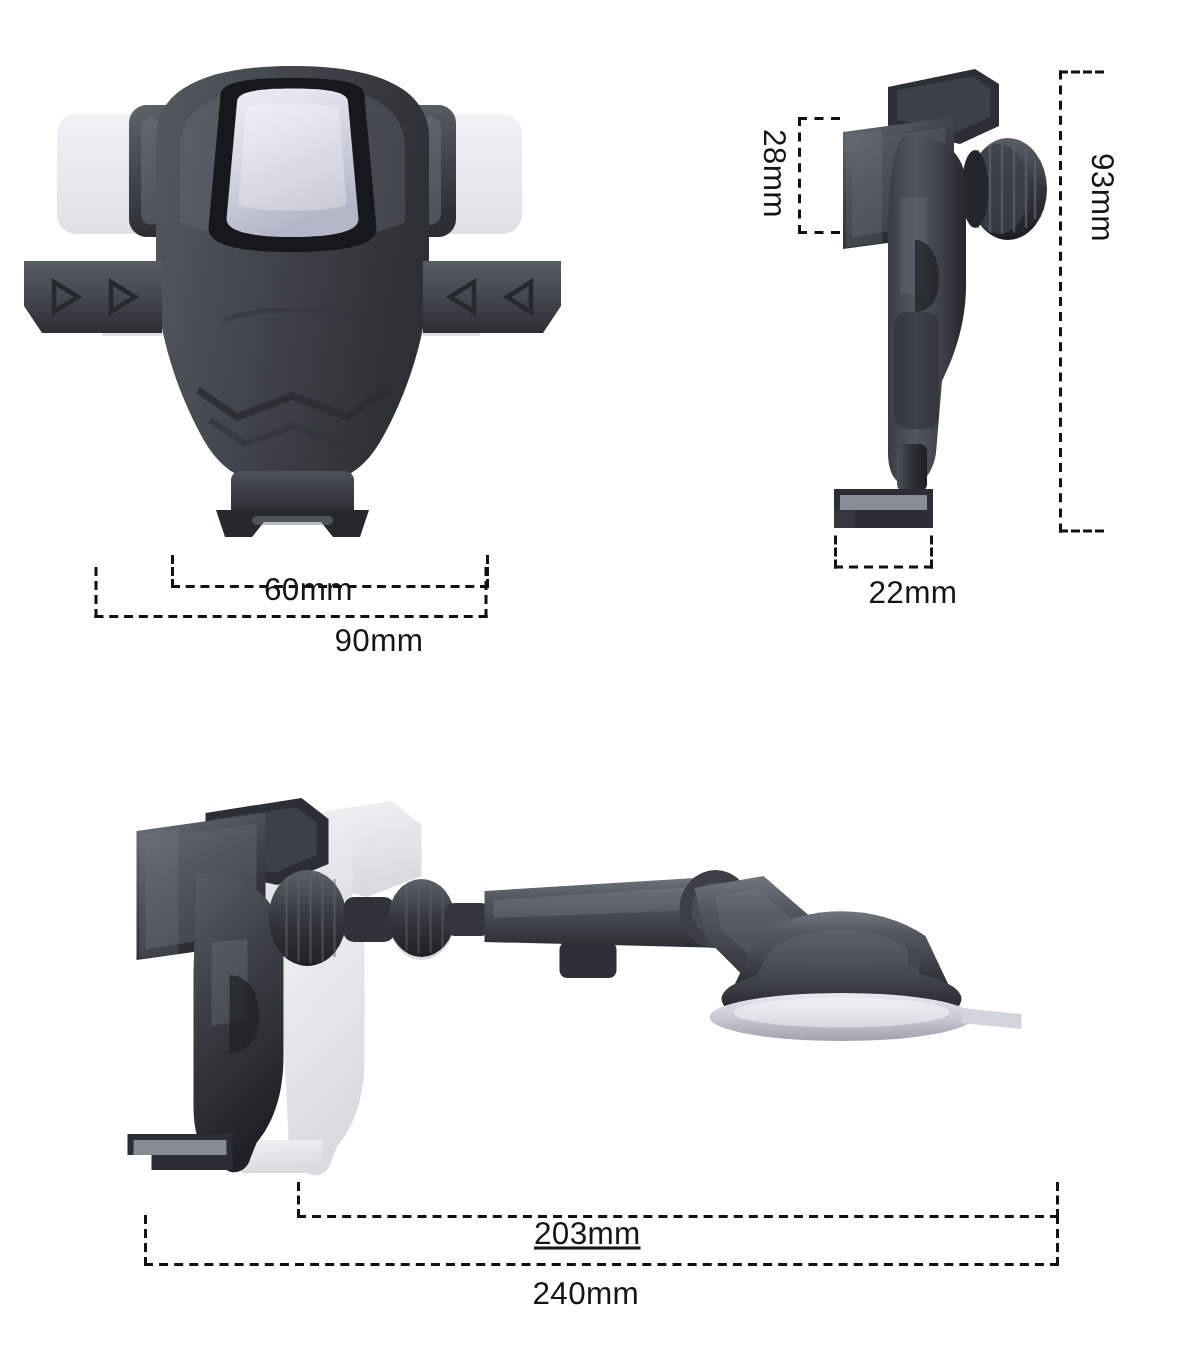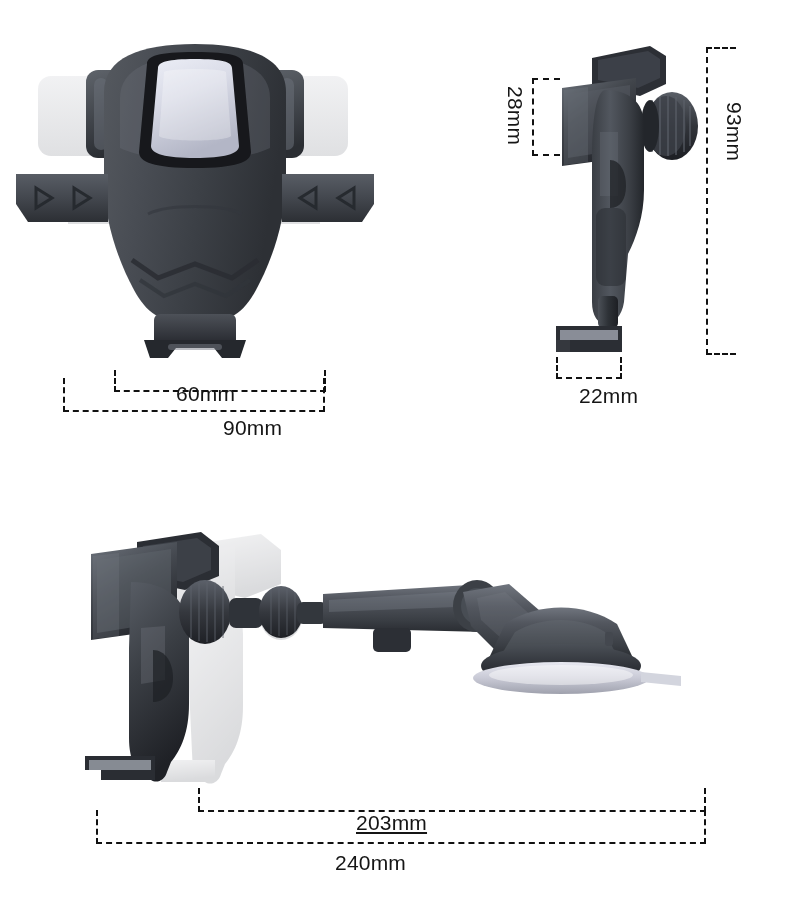--- a/index.html
+++ b/index.html
@@ -382,15 +382,15 @@
     <div class="tick l"></div>
     <div class="tick r"></div>
   </div>
   <div class="dim-label" style="left:356px;top:812px;text-decoration:underline;">203mm</div>
 
   <div class="hbr" style="left:96px;top:810px;width:610px;height:34px;">
     <div class="line"></div>
     <div class="tick l"></div>
     <div class="tick r"></div>
   </div>
-  <div class="dim-label" style="left:335px;top:852px;">240mm</div>
+  <div class="dim-label" style="left:355px;top:852px;">240mm</div>
 
 </div>
 
 </body></html>

